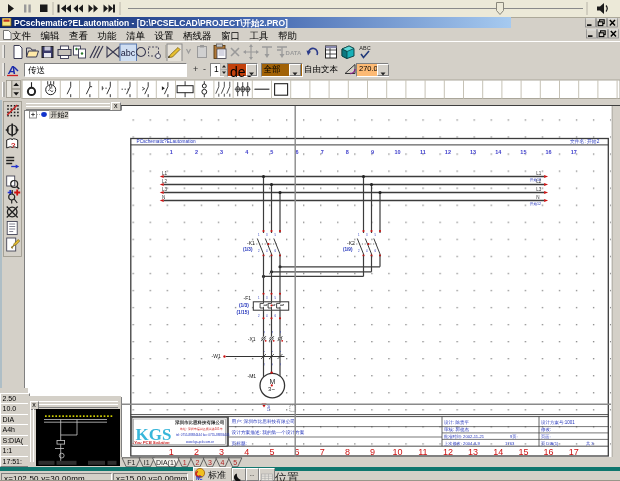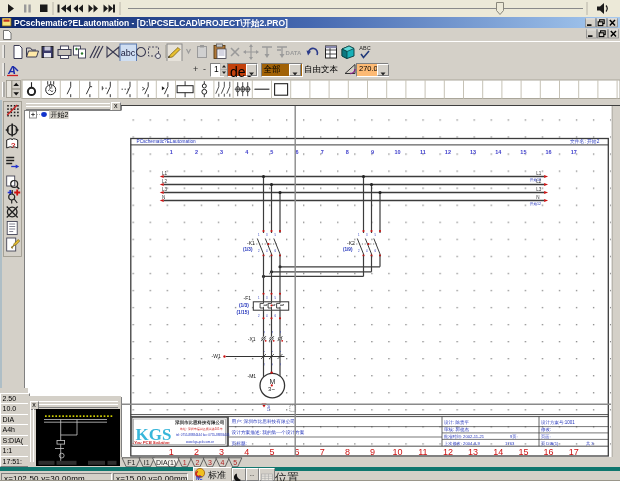--- a/index.html
+++ b/index.html
@@ -33,21 +33,21 @@
   <rect x="113" y="4.5" width="2" height="8" fill="#1a1a1a"></rect>
   <line x1="120" y1="2" x2="120" y2="15" stroke="#b8b4a8" stroke-width="1"></line>
   <line x1="128" y1="8.5" x2="583" y2="8.5" stroke="#8a8a8a" stroke-width="1.2"></line>
   <polygon points="496.5,2.5 503.5,2.5 503.5,10.5 500,14.5 496.5,10.5" fill="#ece9d8" stroke="#8a887c" stroke-width="1"></polygon>
   <line x1="587" y1="2" x2="587" y2="15" stroke="#b8b4a8" stroke-width="1"></line>
   <polygon points="597,6.5 600,6.5 604,3 604,14 600,10.5 597,10.5" fill="#1a1a1a"></polygon>
   <path d="M 606 5.5 Q 608.5 8.5 606 11.5" fill="none" stroke="#1a1a1a" stroke-width="1.2"></path>
 </svg>
 </div>
 
-<div class="abs" style="left:0;top:17px;width:620px;height:11px;background:linear-gradient(to right,#0a246a,#4568b0,#a6caf0);">
+<div class="abs" style="left:0;top:17px;width:511px;height:11px;background:linear-gradient(to right,#0a246a,#4568b0,#a6caf0);">
   <svg class="abs" style="left:2px;top:1px" width="10" height="9" viewBox="0 0 10 9">
     <rect x="0" y="0" width="9" height="8" fill="#f5e27a" stroke="#7a5a10" stroke-width="0.8"></rect>
     <rect x="1.5" y="1.5" width="6" height="2.2" fill="#c03020"></rect>
   </svg>
   <div class="abs" style="left:14px;top:1px;font-size:8.5px;font-weight:bold;color:#fff;letter-spacing:0px;">PCschematic?ELautomation - [D:\PCSELCAD\PROJECT\开始2.PRO]</div>
   <svg class="abs" style="left:585px;top:1px" width="33" height="10" viewBox="0 0 33 10">
     <g>
         <rect x="0.5" y="0.5" width="10" height="8.5" fill="#d4d0c8" stroke="#808080" stroke-width="0.7"></rect>
         <line x1="0.5" y1="0.7" x2="10.3" y2="0.7" stroke="#fff" stroke-width="0.8"></line>
         <rect x="2" y="6.3" width="4.5" height="1.6" fill="#000"></rect>
@@ -63,20 +63,21 @@
         <line x1="0.5" y1="0.7" x2="10.3" y2="0.7" stroke="#fff" stroke-width="0.8"></line>
         <path d="M2.8,2 L8,7.6 M8,2 L2.8,7.6" stroke="#000" stroke-width="1.4"></path>
       </g>
   </svg>
 </div>
 
 <div class="abs" style="left:0;top:28px;width:620px;height:13px;background:#d4d0c8;border-bottom:1px solid #b8b4a8;">
   <svg class="abs" style="left:3px;top:2px" width="9" height="10" viewBox="0 0 9 10">
     <path d="M0.5 0.5 h5 l2.5 2.5 v6.5 h-7.5 z" fill="#fff" stroke="#555" stroke-width="0.8"></path>
   </svg>
+  <div class="abs" style="left:12px;top:1.5px;font-size:9.5px;color:#000;white-space:nowrap;">文件 编辑 查看 功能 清单 设置 栖线器 窗口 工具 帮助</div>
   <svg class="abs" style="left:586px;top:1px" width="33" height="10" viewBox="0 0 33 10">
     <g>
         <rect x="0.5" y="0.5" width="10" height="8.5" fill="#d4d0c8" stroke="#808080" stroke-width="0.7"></rect>
         <line x1="0.5" y1="0.7" x2="10.3" y2="0.7" stroke="#fff" stroke-width="0.8"></line>
         <rect x="2" y="6.3" width="4.5" height="1.6" fill="#000"></rect>
       </g>
     <g transform="translate(11,0)">
         <rect x="0.5" y="0.5" width="10" height="8.5" fill="#d4d0c8" stroke="#808080" stroke-width="0.7"></rect>
         <line x1="0.5" y1="0.7" x2="10.3" y2="0.7" stroke="#fff" stroke-width="0.8"></line>
         <rect x="3.6" y="1.8" width="4.6" height="3.8" fill="none" stroke="#000" stroke-width="1.1"></rect>
@@ -199,20 +200,23 @@
 </div>
 
 <div class="abs" style="left:0;top:61px;width:620px;height:18px;background:#d4d0c8;border-bottom:1px solid #9a968a;">
   <svg class="abs" style="left:0;top:0" width="620" height="18" viewBox="0 0 620 18">
     <line x1="3" y1="2" x2="3" y2="15" stroke="#fff" stroke-width="1"></line>
     <line x1="4.5" y1="2" x2="4.5" y2="15" stroke="#8a8a8a" stroke-width="1"></line>
     <text x="8" y="13" font-size="11" font-weight="bold" fill="#1a2aaa" font-style="italic">A</text>
     <path d="M7,14.5 L18,14.5" stroke="#cc2222" stroke-width="1.3"></path>
     <path d="M14,6 l4,4" stroke="#1a2aaa" stroke-width="1.5"></path>
   </svg>
+  <div class="abs sunken" style="left:24px;top:2px;width:161px;height:12px;background:#fff;">
+    <div class="abs" style="left:3px;top:1px;font-size:8.5px;color:#000;">传送</div>
+  </div>
   <div class="abs" style="left:193px;top:2.5px;font-size:9px;color:#333;">+</div>
   <div class="abs" style="left:203px;top:2.5px;font-size:9px;color:#333;">-</div>
   <div class="abs sunken" style="left:210px;top:2px;width:9px;height:12px;background:#fff;font-size:8.5px;padding-left:3px;color:#000;">1</div>
   <svg class="abs" style="left:219.5px;top:2px" width="8" height="13" viewBox="0 0 8 13">
     <rect x="0" y="0" width="8" height="6.2" fill="#d4d0c8" stroke="#999" stroke-width="0.6"></rect>
     <rect x="0" y="6.8" width="8" height="6.2" fill="#d4d0c8" stroke="#999" stroke-width="0.6"></rect>
     <polygon points="4,2 6,4.5 2,4.5" fill="#222"></polygon>
     <polygon points="4,11 6,8.5 2,8.5" fill="#222"></polygon>
   </svg>
   <div class="abs sunken" style="left:227px;top:2px;width:26.5px;height:12px;background:#c2410c;font-size:14px;padding-left:2px;color:#000;">dec</div>

